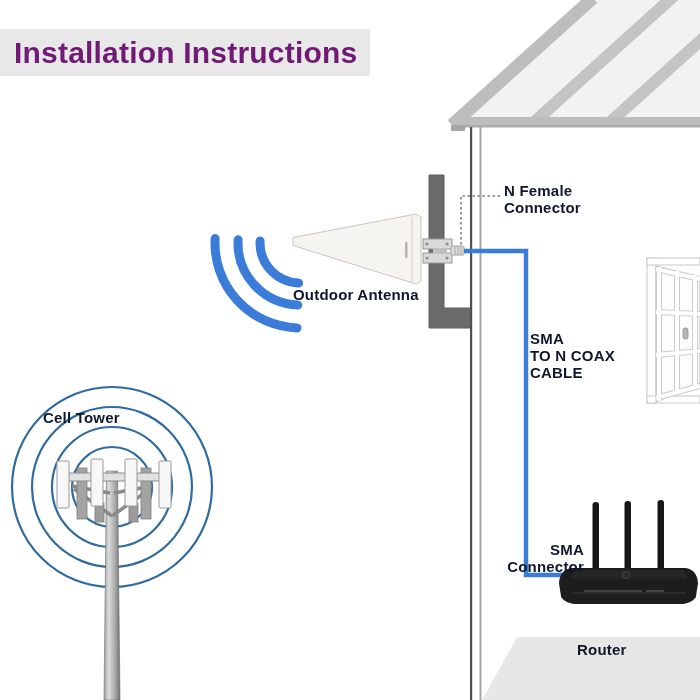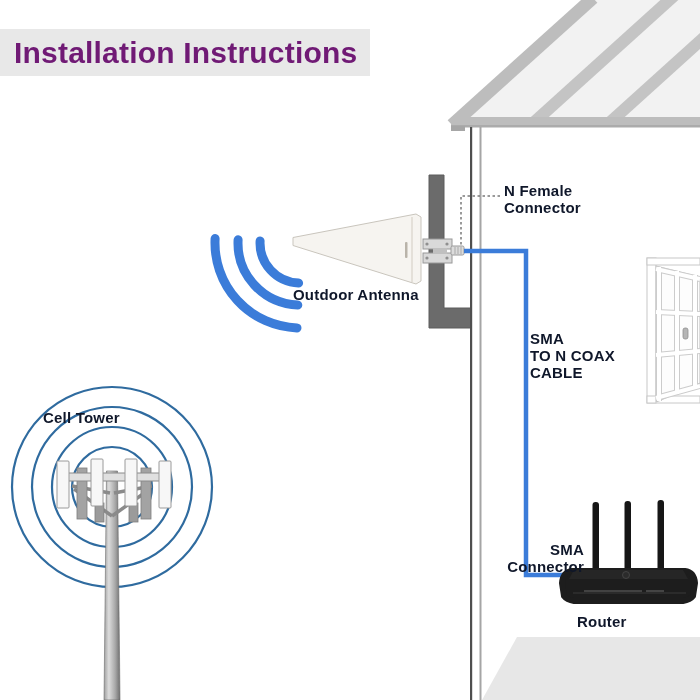--- a/index.html
+++ b/index.html
@@ -11,21 +11,21 @@
                letter-spacing:0.2px;}
   .lbl{position:absolute;font-size:15px;font-weight:600;color:#0f172a;line-height:1.12;
        white-space:pre-line;letter-spacing:0.2px;}
   .lbl.center{text-align:left;}
   .lbl.right{text-align:right;}
   #lbl-nfemale{left:504px;top:183px;}
   #lbl-outdoor{left:293px;top:287px;width:146px;}
   #lbl-smacable{left:530px;top:331px;}
   #lbl-celltower{left:43px;top:366px;width:140px;margin-top:44px;}
   #lbl-smaconn{left:498px;top:542px;width:86px;}
-  #lbl-router{left:577px;top:614px;width:100px;}
+  #lbl-router{left:577px;top:642px;width:100px;}
 </style>
 </head>
 <body>
 
 <div id="stage">
 
   <svg id="art" width="700" height="700" viewBox="0 0 700 700">
     <defs>
       <clipPath id="roofclip">
           <polygon points="455,119 591,0 700,0 700,119"></polygon>

